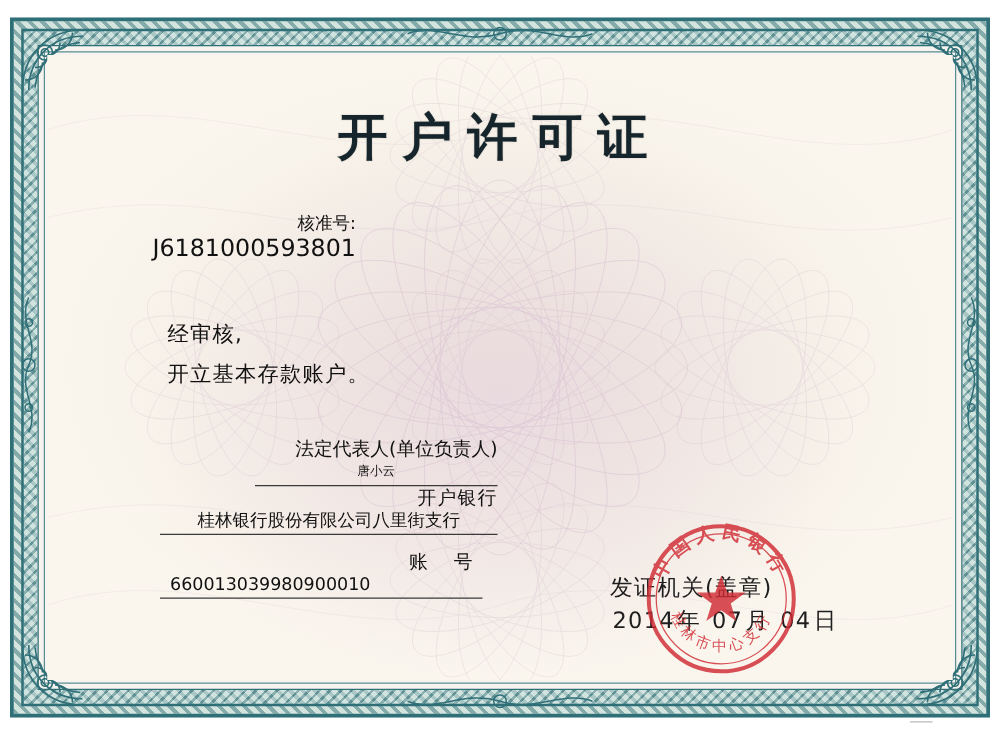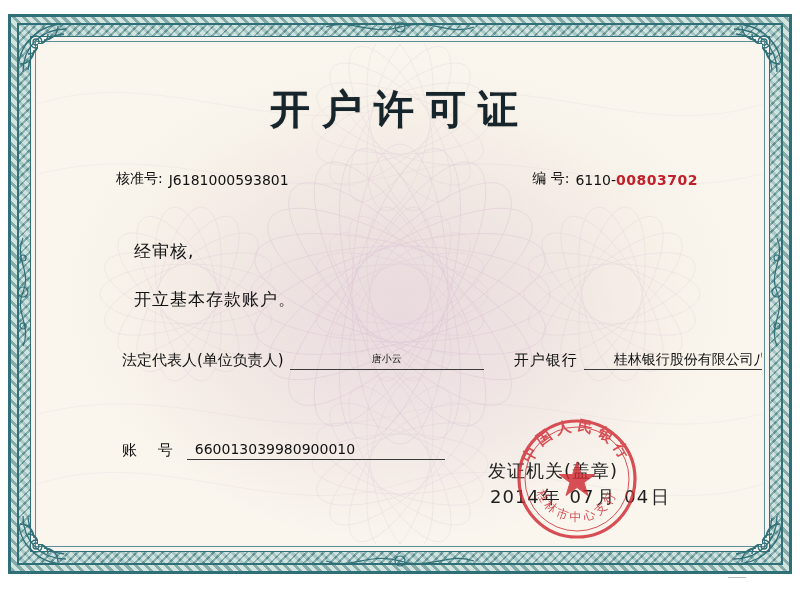--- a/index.html
+++ b/index.html
@@ -132,53 +132,54 @@
     font-family: "DejaVu Sans", "Liberation Sans", sans-serif;
     text-shadow: 0 0 1px rgba(0,0,0,0.35);
   }
 
   .row {
     position: absolute;
     display: flex;
     align-items: flex-end;
     font-size: 15px;
     color: #111;
+    flex-direction: column;
   }
 
   .label { white-space: nowrap; }
 
   .value {
     white-space: nowrap;
     font-family: "DejaVu Sans", "Liberation Sans", sans-serif;
   }
 
   .fill {
     border-bottom: 1px solid #3a3a3a;
     display: inline-block;
     text-align: center;
     padding: 0 4px 1px 4px;
     line-height: 18px;
   }
 
   
   .approval-row { left: 78px; top: 126px; font-size: 14px; }
-  .approval-row .value { margin-left: 6px; font-size: 14px; }
+  .approval-row .value { margin-left: 6px; font-size: 19px; }
 
   .number-row {
     right: 64px; top: 126px; font-size: 14px;
     justify-content: flex-end;
   }
   .number-row .prefix { margin-left: 6px; }
   .number-row .red {
     color: #c0202a;
     letter-spacing: 0.5px;
     font-weight: 600;
   }
 
-  .body-line-1 { left: 96px; top: 196px; font-size: 17px; }
+  .body-line-1 { left: 96px; top: 212px; font-size: 17px; }
   .body-line-1 .lead { letter-spacing: 1px; }
   .body-line-1 .company {
     width: 276px;
     font-size: 14px;
     margin: 0 6px;
   }
   .body-line-1 .tail { letter-spacing: 1px; }
 
   .body-line-2 { left: 96px; top: 244px; font-size: 17px; letter-spacing: 1px; }
 
@@ -389,25 +390,20 @@
 
       <div class="content">
 
         <div class="title">开户许可证</div>
 
         <div class="row approval-row">
           <span class="label">核准号:</span>
           <span class="value">J6181000593801</span>
         </div>
 
-        <div class="row number-row">
-          <span class="label">编 号:</span>
-          <span class="value prefix">6110-</span>
-          <span class="value red">00803702</span>
-        </div>
 
         <div class="row body-line-1">
           <span class="lead">经审核,</span>
         </div>
 
         <div class="row body-line-2">
           <span>开立基本存款账户。</span>
         </div>
 
         <div class="row rep-row">

